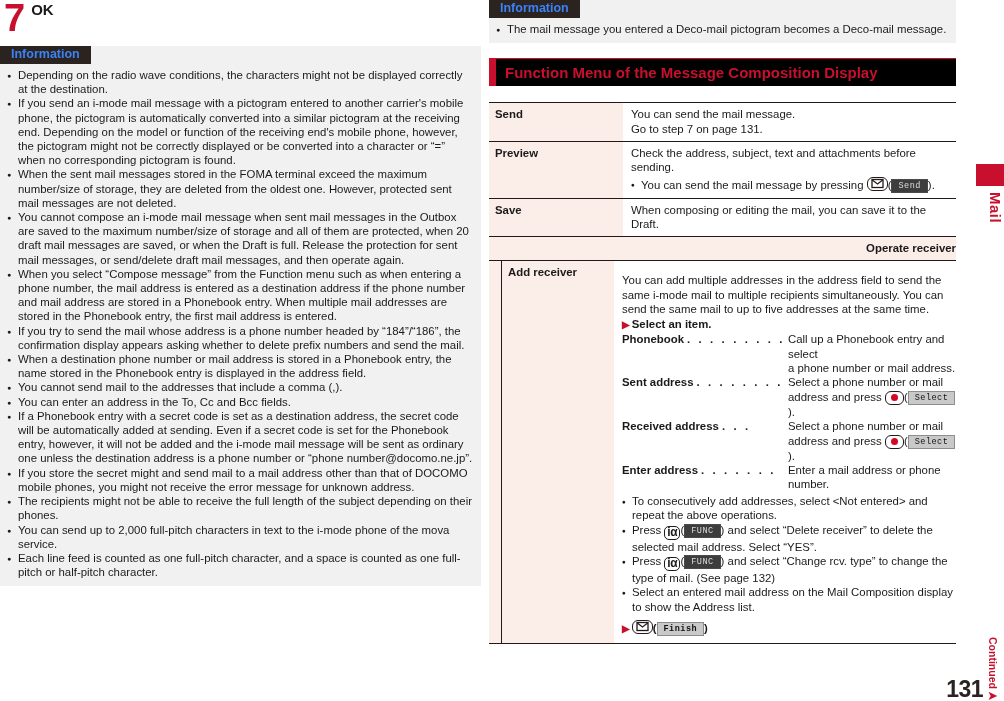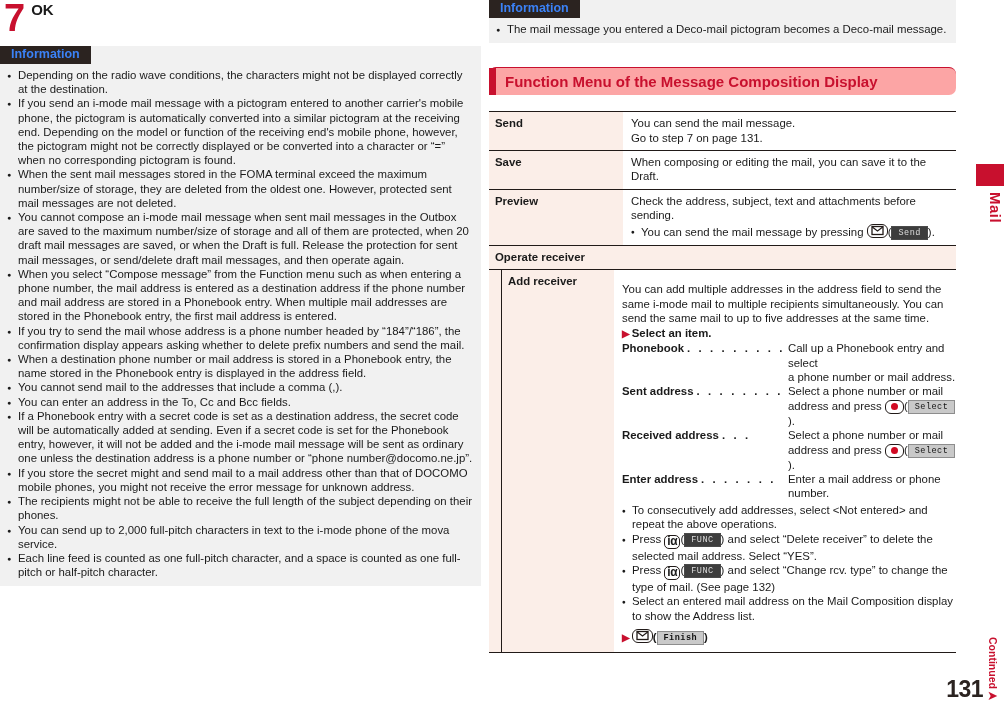--- a/index.html
+++ b/index.html
@@ -113,28 +113,27 @@
     position: relative;
     width: 467px;
   }
   #right-info-wrap .info-list li {
     font-size: 11.4px;
     line-height: 14.4px;
   }
 
   
   .section-header {
-    margin-top: 24px;
+    margin-top: 15px;
     position: relative;
-    background: #fca5a5;
+    background: #000000;
     height: 27px;
     border-top: 1.4px solid #c8102e;
     display: flex;
     align-items: center;
-    border-radius: 7px;
   }
   .section-header .redbar {
     width: 7px;
     height: 27px;
     background: #c8102e;
     flex: none;
   }
   .section-header .sh-title {
     font-size: 15px;
     font-weight: bold;
@@ -168,20 +167,21 @@
     padding-right: 6px;
   }
   .fn-table tr.top-rule td {
     border-top: 1.2px solid #211a18;
   }
   .fn-table td.group {
     background: #fbeee8;
     font-weight: bold;
     padding-left: 6px;
     border-bottom: 1px solid #211a18;
+    text-align: right;
   }
 
   
   .sub-wrap {
     display: flex;
     background: #fbeee8;
     border-bottom: 1.2px solid #211a18;
   }
   .sub-gutter {
     width: 12px;
@@ -439,34 +439,34 @@
     <table class="fn-table">
       <tbody>
         <tr class="top-rule">
           <td class="k">Send</td>
           <td class="v">
             <div>You can send the mail message.</div>
             <div>Go to step 7 on page 131.</div>
           </td>
         </tr>
         <tr>
-          <td class="k">Save</td>
-          <td class="v">When composing or editing the mail, you can save it to the Draft.</td>
-        </tr>
-        <tr>
           <td class="k">Preview</td>
           <td class="v">
             <div>Check the address, subject, text and attachments before sending.</div>
             <ul class="bullets">
               <li><span>You can send the mail message by pressing </span><span class="keycap"><svg width="13" height="11" viewBox="0 0 13 11">
                       <rect x="1" y="1.5" width="11" height="8" fill="none" stroke="#211a18" stroke-width="1.3"></rect>
                       <path d="M1.3 2 L6.5 6 L11.7 2" fill="none" stroke="#211a18" stroke-width="1.2"></path>
                     </svg></span>(<span class="softkey dark">Send</span><span>).</span></li>
             </ul>
           </td>
+        </tr>
+        <tr>
+          <td class="k">Save</td>
+          <td class="v">When composing or editing the mail, you can save it to the Draft.</td>
         </tr>
         <tr>
           <td class="group" colspan="2">Operate receiver</td>
         </tr>
       </tbody>
     </table>
 
     <div class="sub-wrap">
       <div class="sub-gutter"></div>
       <div class="sub-key">Add receiver</div>

